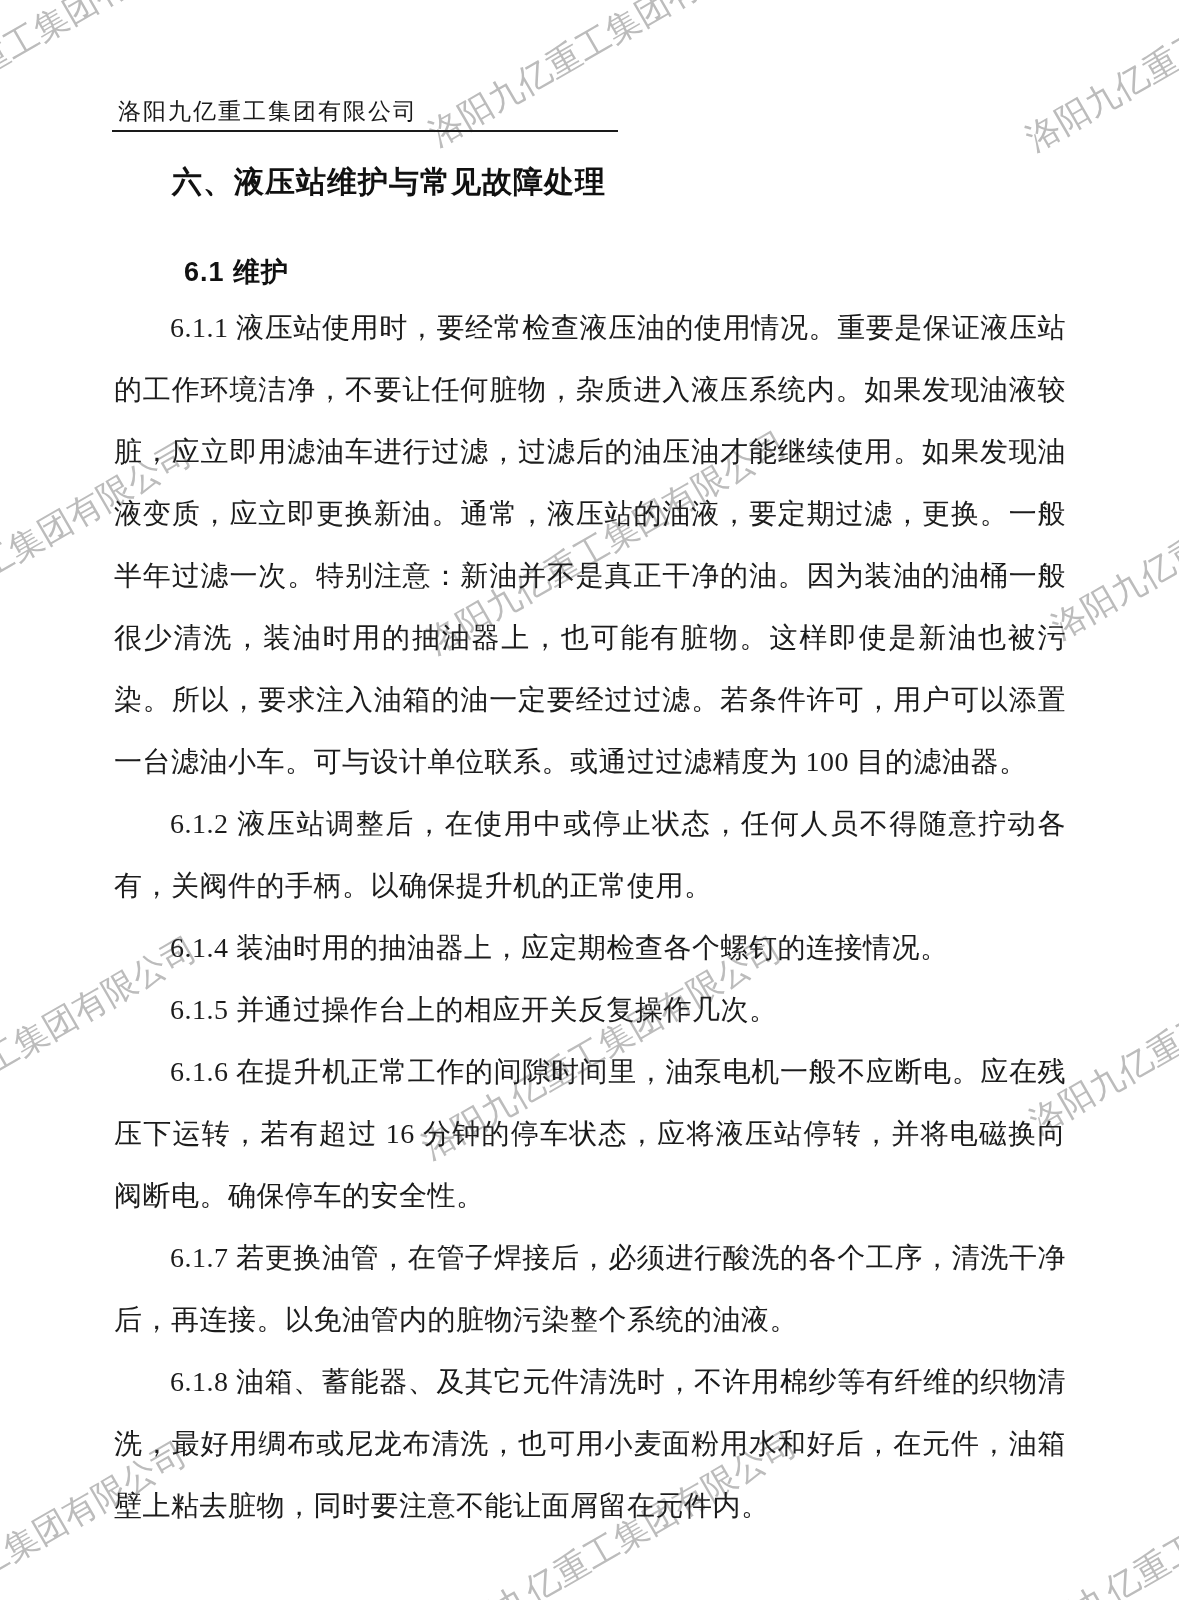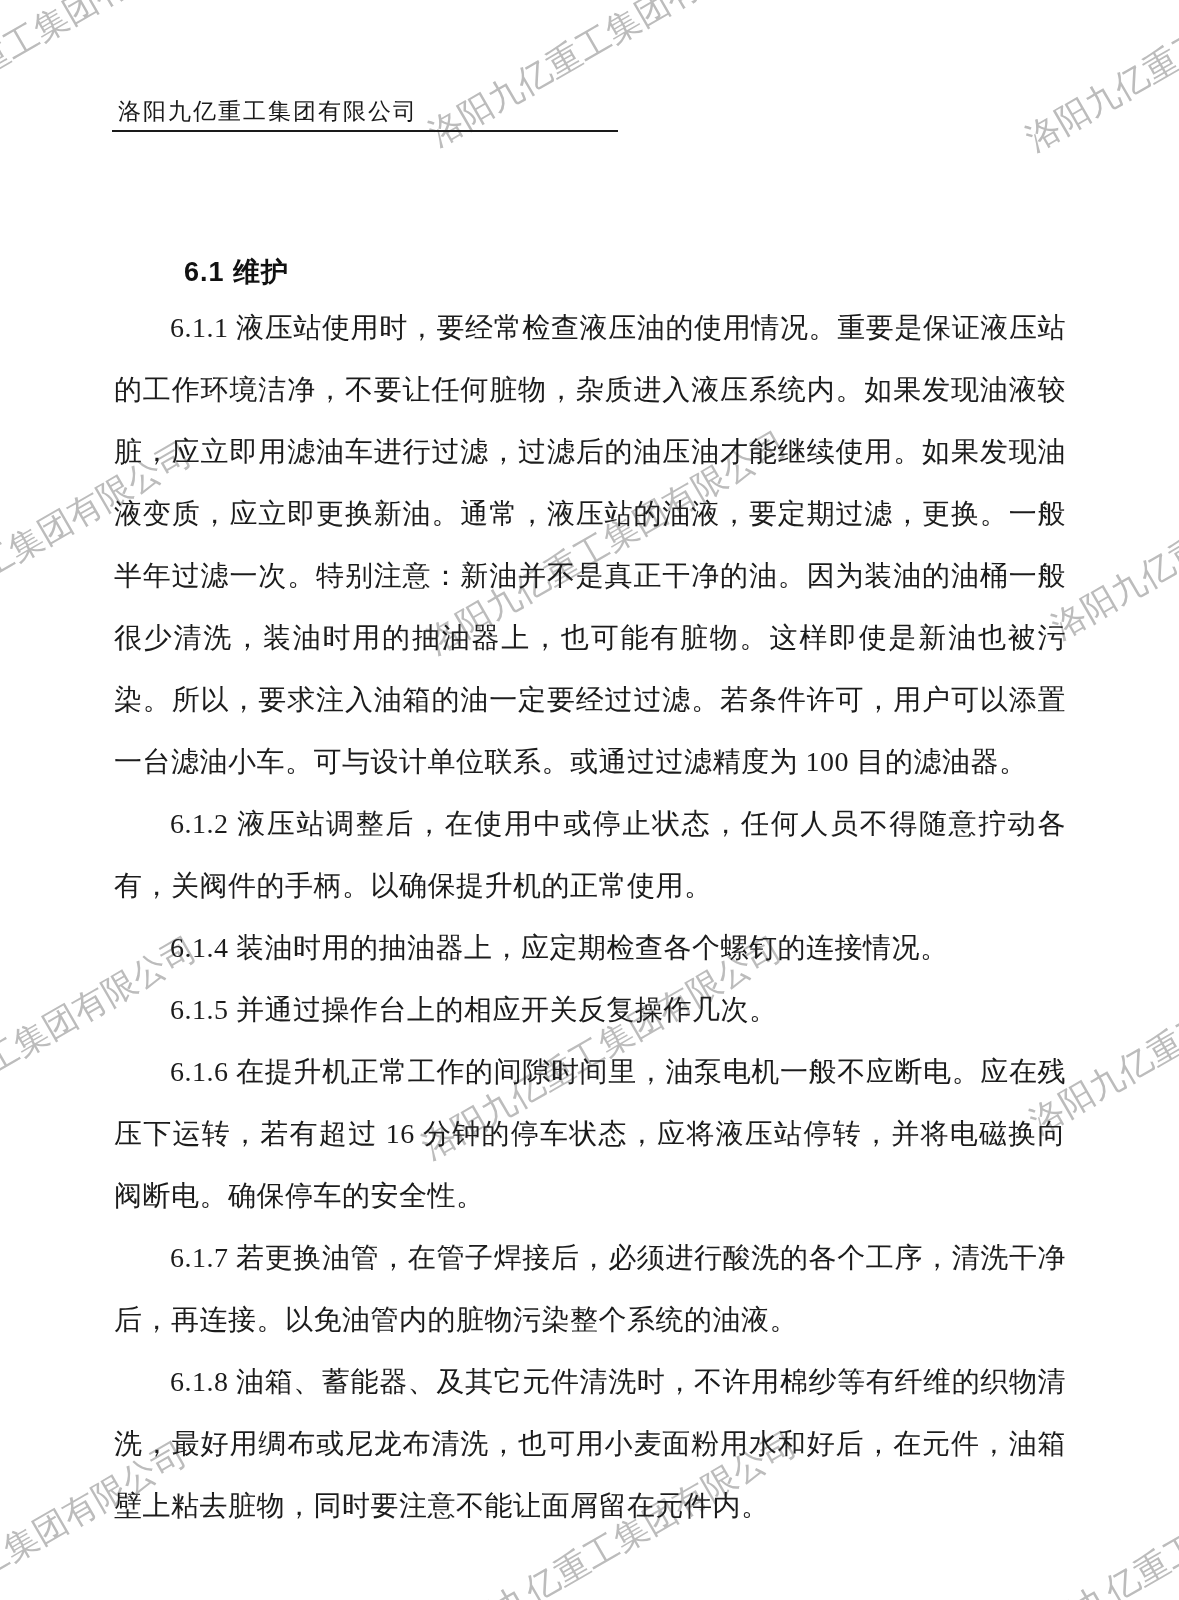--- a/index.html
+++ b/index.html
@@ -122,20 +122,21 @@
     <div class="wm" style="left:425px;  top:1133px;">洛阳九亿重工集团有限公司</div>
     <div class="wm" style="left:1033px; top:1108px;">洛阳九亿重工集团有限公司</div>
     <div class="wm" style="left:-170px; top:1638px;">洛阳九亿重工集团有限公司</div>
     <div class="wm" style="left:440px;  top:1628px;">洛阳九亿重工集团有限公司</div>
     <div class="wm" style="left:1020px; top:1628px;">洛阳九亿重工集团有限公司</div>
   </div>
 
   <div class="header-company">洛阳九亿重工集团有限公司</div>
   <div class="header-rule"></div>
 
+  <div class="doc-title">六、液压站维护与常见故障处理</div>
   <div class="section-heading">6.1 维护</div>
 
   <div class="body-block">
     <p class="body-p">6.1.1 液压站使用时，要经常检查液压油的使用情况。重要是保证液压站的工作环境洁净，不要让任何脏物，杂质进入液压系统内。如果发现油液较脏，应立即用滤油车进行过滤，过滤后的油压油才能继续使用。如果发现油液变质，应立即更换新油。通常，液压站的油液，要定期过滤，更换。一般半年过滤一次。特别注意：新油并不是真正干净的油。因为装油的油桶一般很少清洗，装油时用的抽油器上，也可能有脏物。这样即使是新油也被污染。所以，要求注入油箱的油一定要经过过滤。若条件许可，用户可以添置一台滤油小车。可与设计单位联系。或通过过滤精度为 100 目的滤油器。</p>
     <p class="body-p">6.1.2 液压站调整后，在使用中或停止状态，任何人员不得随意拧动各有，关阀件的手柄。以确保提升机的正常使用。</p>
     <p class="body-p">6.1.4 装油时用的抽油器上，应定期检查各个螺钉的连接情况。</p>
     <p class="body-p">6.1.5 并通过操作台上的相应开关反复操作几次。</p>
     <p class="body-p">6.1.6 在提升机正常工作的间隙时间里，油泵电机一般不应断电。应在残压下运转，若有超过 16 分钟的停车状态，应将液压站停转，并将电磁换向阀断电。确保停车的安全性。</p>
     <p class="body-p">6.1.7 若更换油管，在管子焊接后，必须进行酸洗的各个工序，清洗干净后，再连接。以免油管内的脏物污染整个系统的油液。</p>
     <p class="body-p">6.1.8 油箱、蓄能器、及其它元件清洗时，不许用棉纱等有纤维的织物清洗，最好用绸布或尼龙布清洗，也可用小麦面粉用水和好后，在元件，油箱壁上粘去脏物，同时要注意不能让面屑留在元件内。</p>

